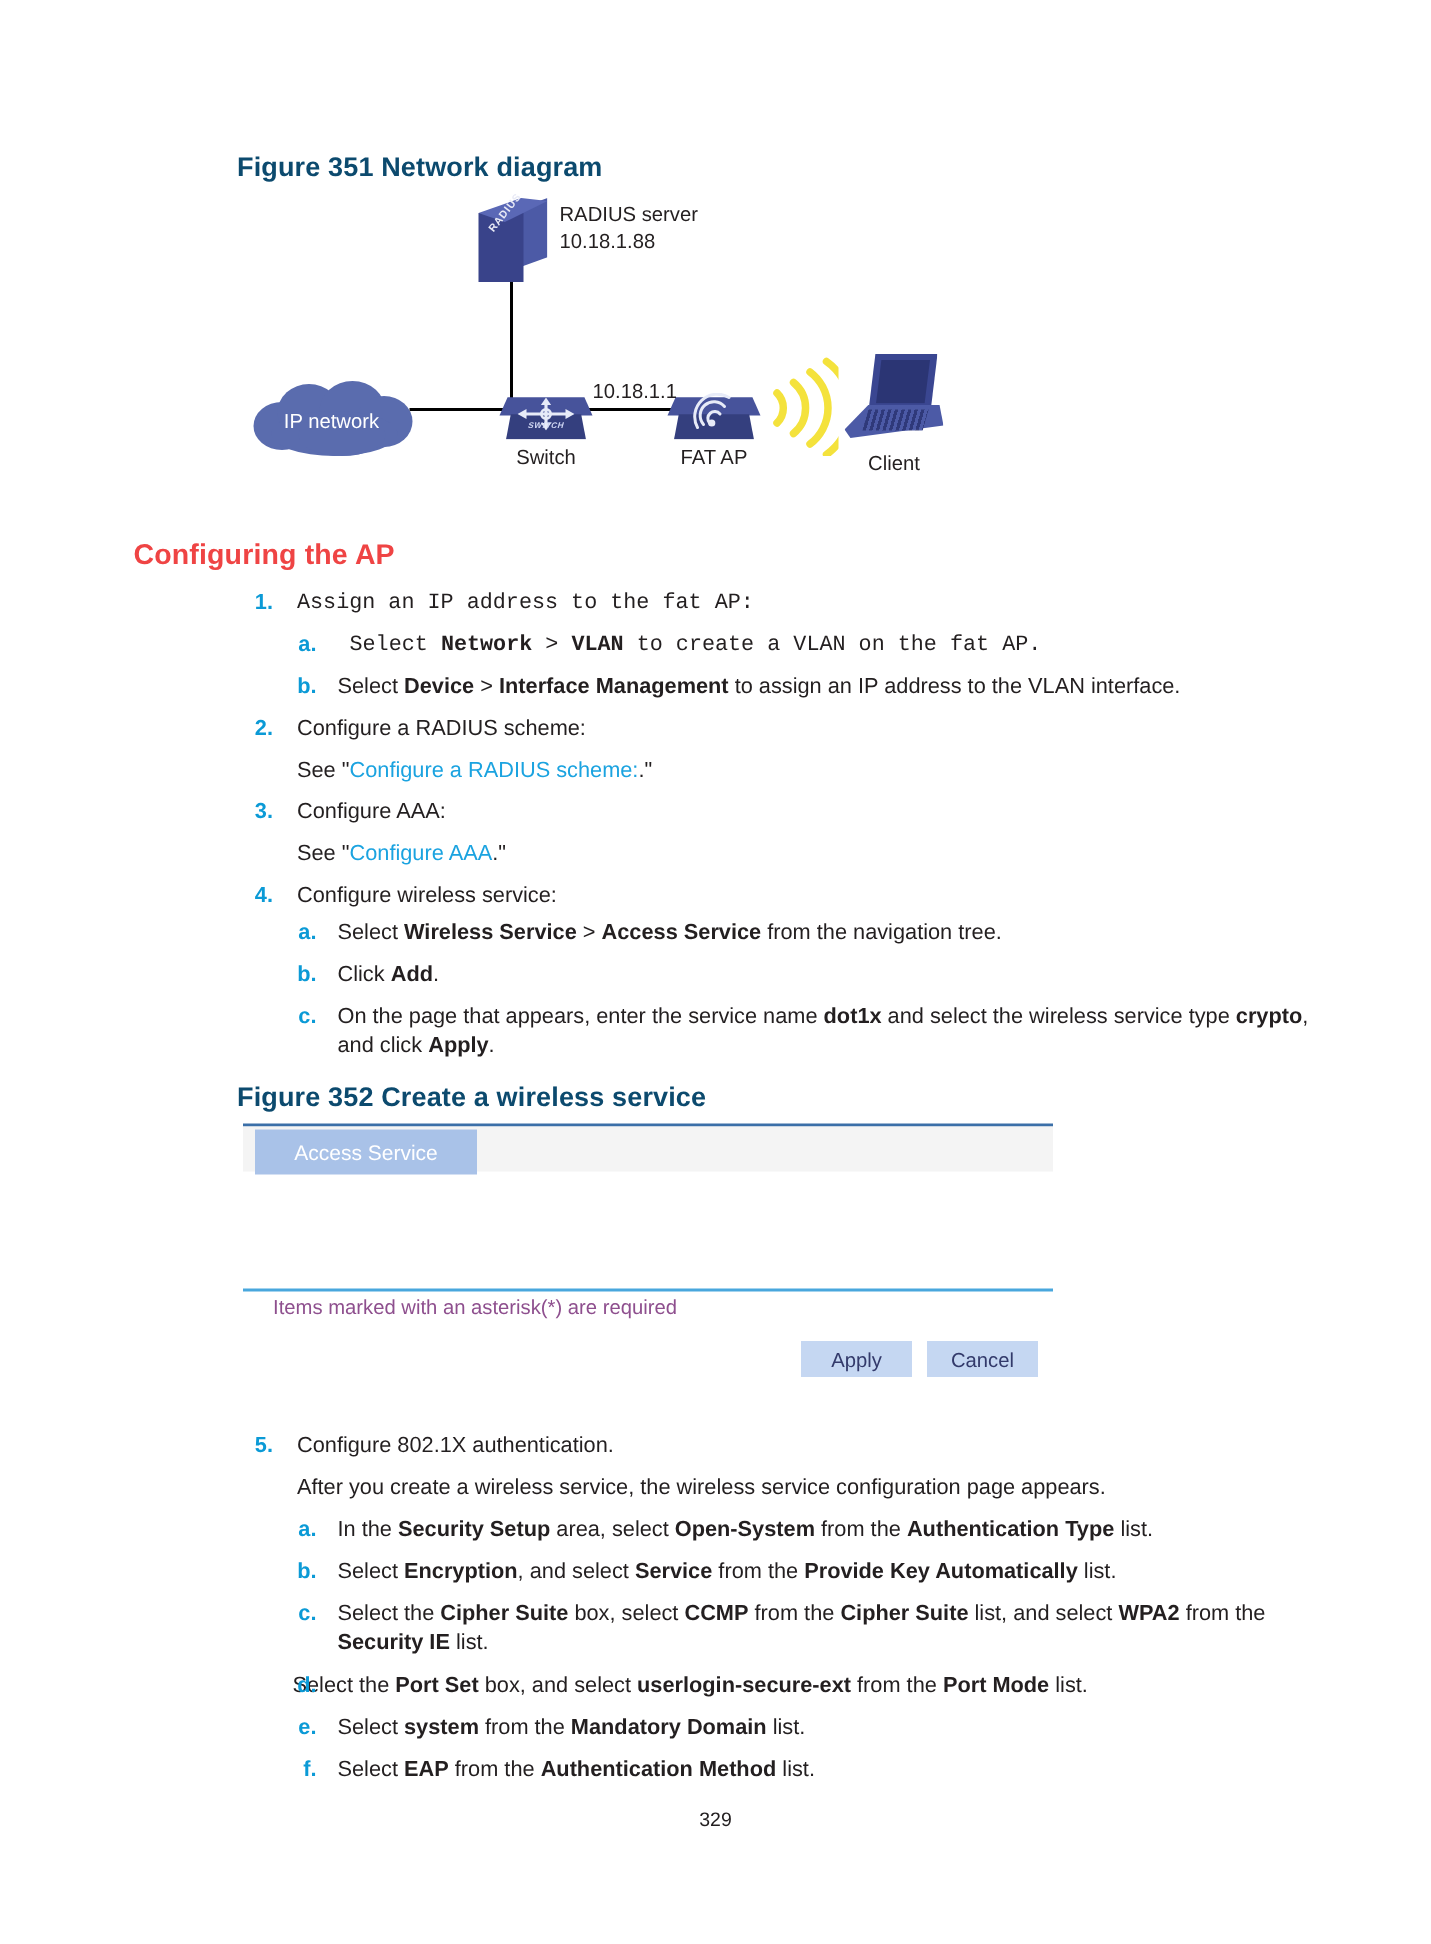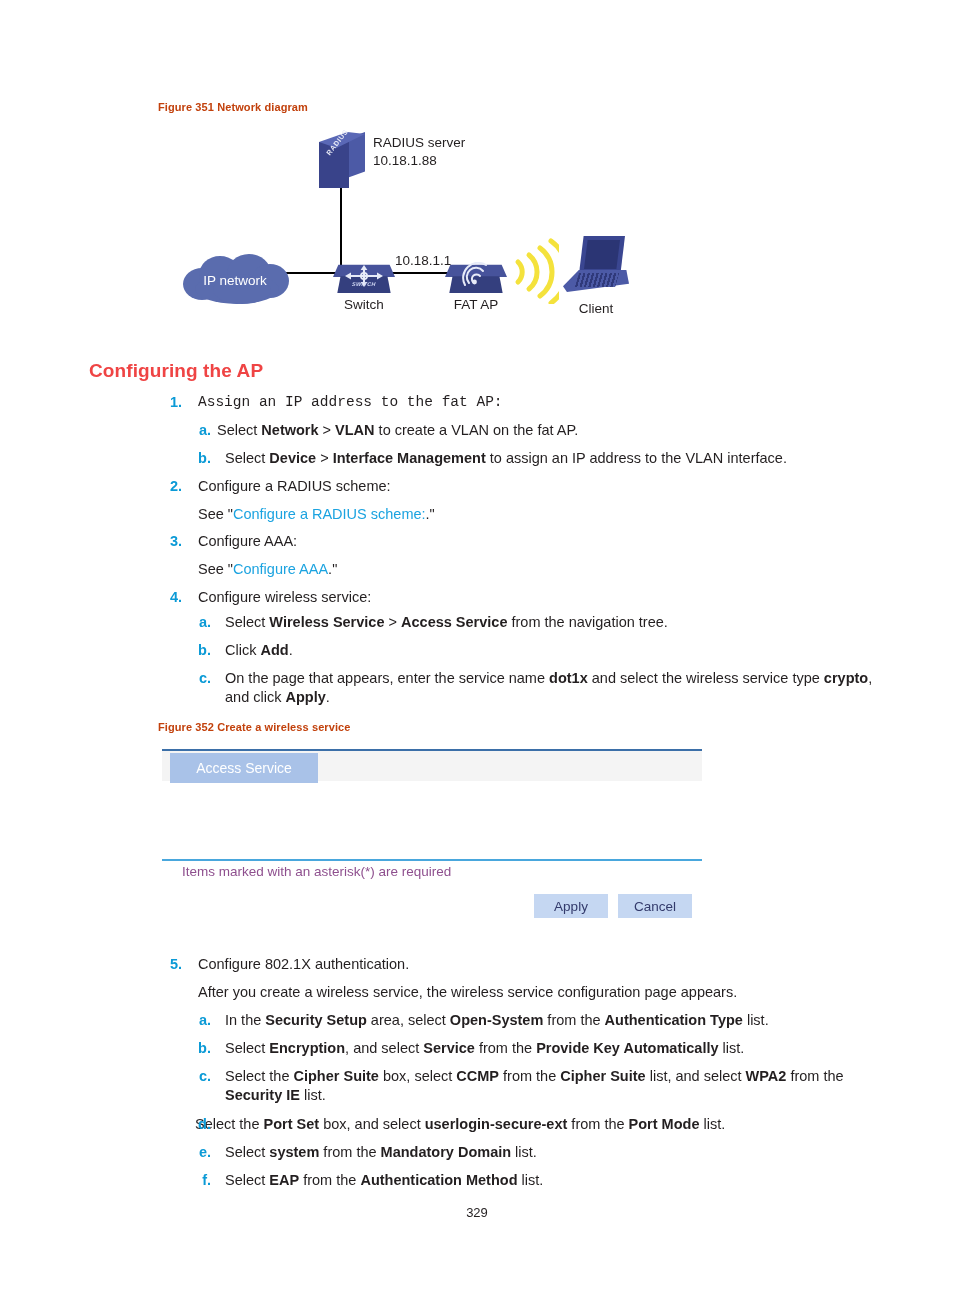--- a/index.html
+++ b/index.html
@@ -10,23 +10,23 @@
     background: #ffffff;
     font-family: "Liberation Sans", sans-serif;
     color: #231f20;
     position: relative;
     overflow: hidden;
   }
 
   
   .fig-caption {
     position: absolute;
-    font-size: 11px;
+    font-size: 18px;
     font-weight: bold;
-    color: #c2410c;
+    color: #0c4a6e;
     letter-spacing: 0.1px;
   }
 
   
   #network-diagram {
     position: absolute;
     left: 155px;
     top: 128px;
     width: 470px;
     height: 212px;
@@ -37,21 +37,21 @@
     color: #231f20;
     white-space: nowrap;
     line-height: 1.35;
   }
   .wire {
     position: absolute;
     background: #000000;
   }
 
   
-  #ip-cloud { position:absolute; left:24px; top:126px; width:112px; height:52px; }
+  #ip-cloud { position:absolute; left:10px; top:126px; width:112px; height:52px; }
   #ip-cloud .cl { position:absolute; background:#5a6cae; border-radius:50%; }
   #ip-cloud .cloud-text {
     position:absolute; left:0; top:0; width:112px; height:52px;
     display:flex; align-items:center; justify-content:center;
     color:#ffffff; font-size:13.5px; z-index:5;
   }
 
   
   .box3d { position:absolute; }
   .box3d .top {
@@ -298,21 +298,21 @@
 </div>
 
 <div class="h2-heading" style="left:89px; top:360px;">Configuring the AP</div>
 
 <div class="step" style="left:160px; top:393px; width:720px;">
   <span class="num" style="left:0; top:0; width:22px;">1.</span>
   <span class="txt" style="margin-left:38px;font-family:Liberation Mono, monospace;">Assign an IP address to the fat AP:</span>
 </div>
 <div class="step alpha" style="left:195px; top:421px; width:700px;">
   <span class="num" style="left:0; top:0; width:16px;">a.</span>
-  <span class="txt" style="margin-left:22px;">Select <b>Network</b> &gt; <b>VLAN</b> to create a VLAN on the fat AP.</span>
+  <span class="txt" style="margin-left:38px;font-family:Liberation Mono, monospace;">Select <b>Network</b> &gt; <b>VLAN</b> to create a VLAN on the fat AP.</span>
 </div>
 <div class="step alpha" style="left:195px; top:449px; width:700px;">
   <span class="num" style="left:0; top:0; width:16px;">b.</span>
   <span class="txt" style="margin-left:30px;">Select <b>Device</b> &gt; <b>Interface Management</b> to assign an IP address to the VLAN interface.</span>
 </div>
 
 <div class="step" style="left:160px; top:477px; width:720px;">
   <span class="num" style="left:0; top:0; width:22px;">2.</span>
   <span class="txt" style="margin-left:38px;">Configure a RADIUS scheme:</span>
 </div>

